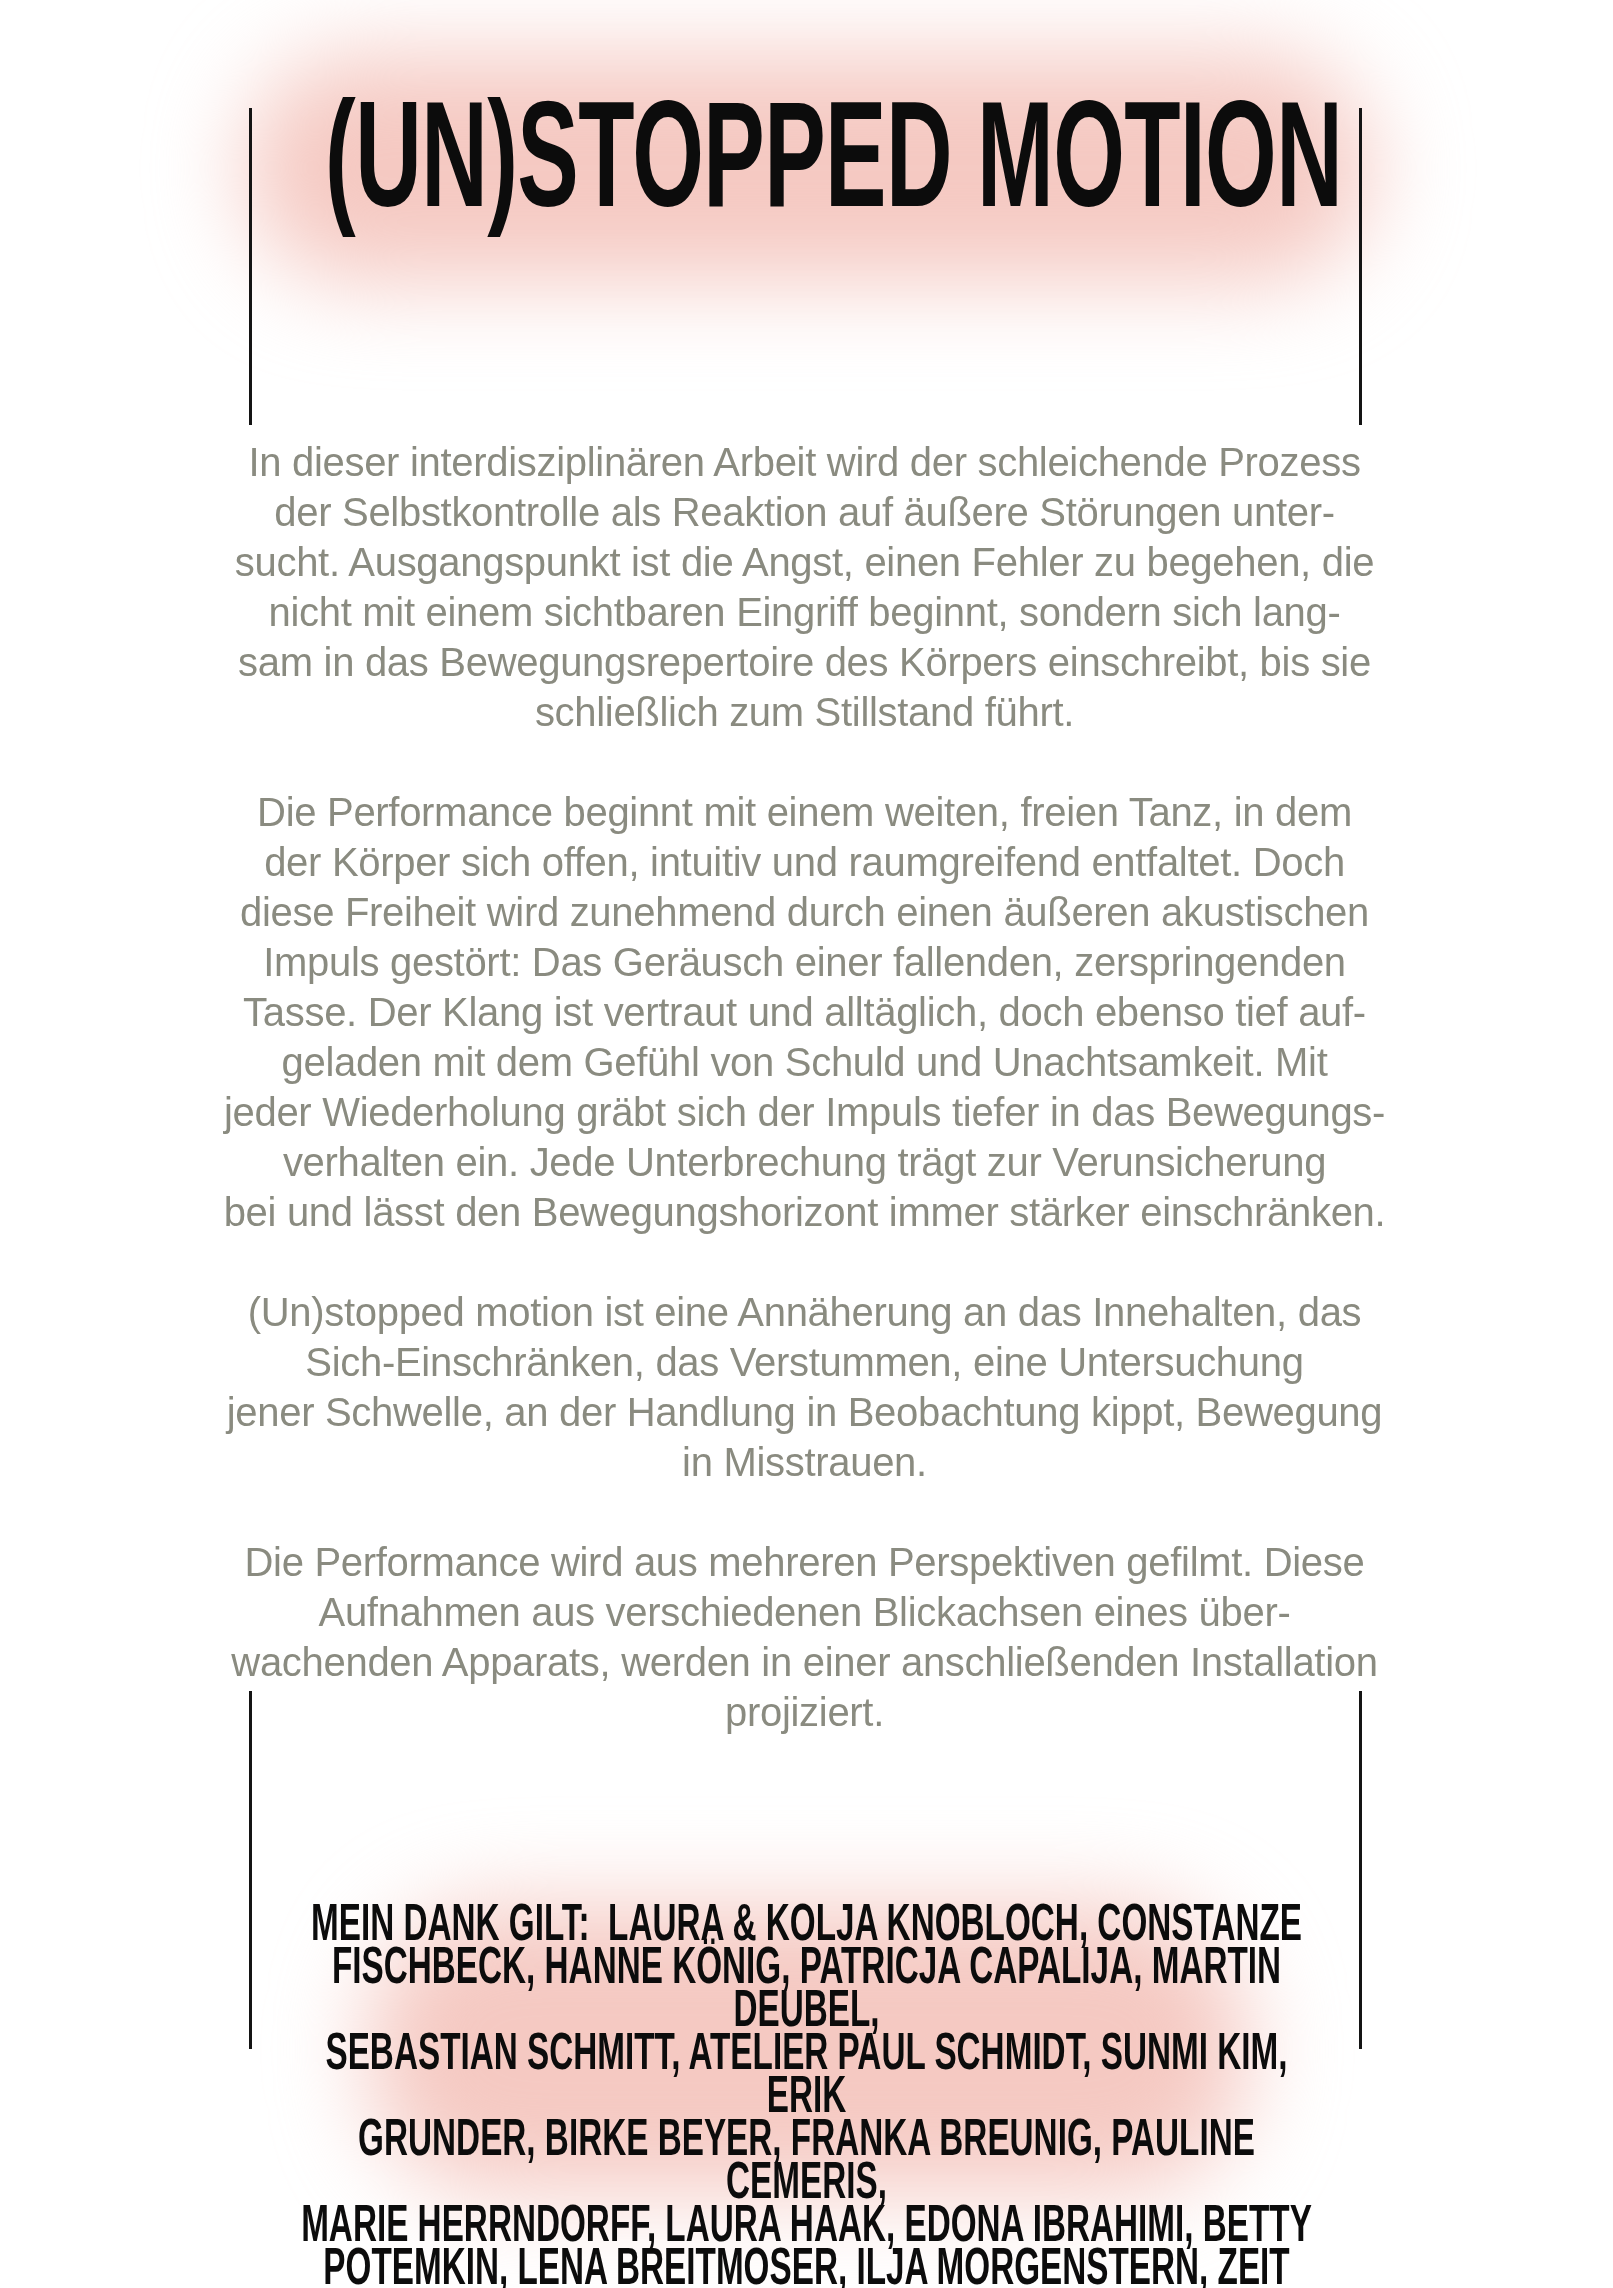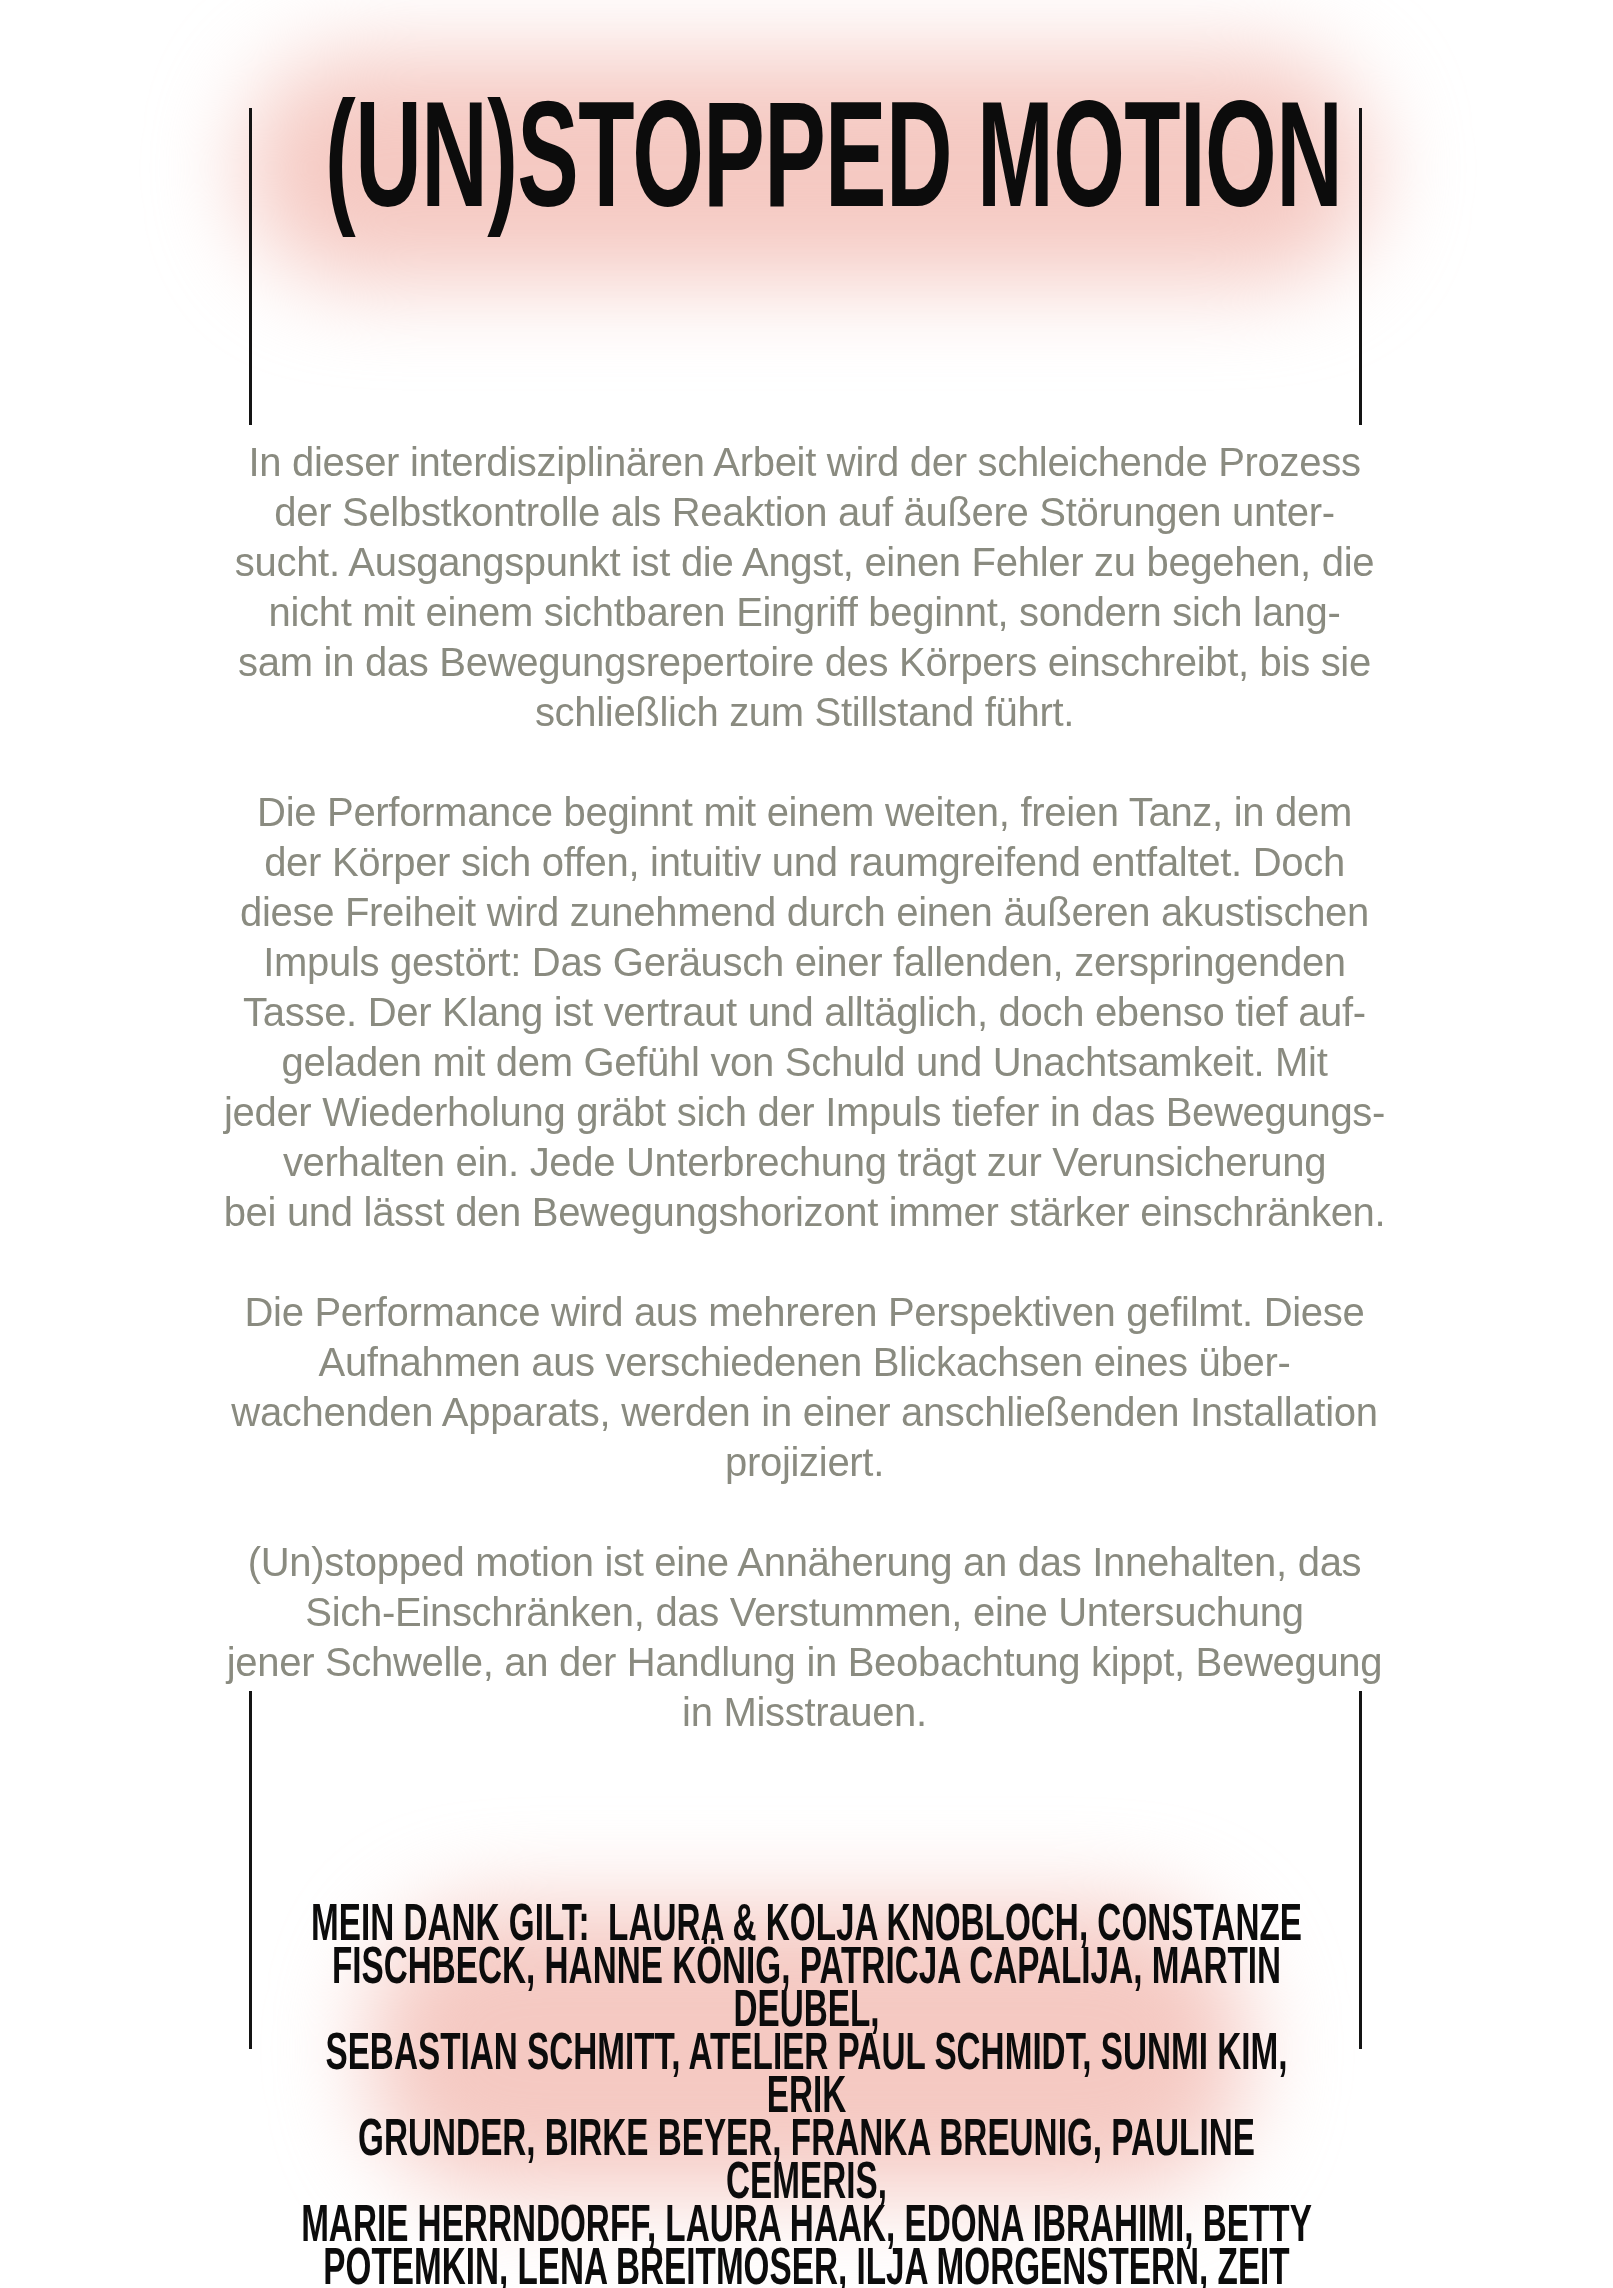--- a/index.html
+++ b/index.html
@@ -124,28 +124,28 @@
 schließlich zum Stillstand führt.</p>
     <p class="para">Die Performance beginnt mit einem weiten, freien Tanz, in dem
 der Körper sich offen, intuitiv und raumgreifend entfaltet. Doch
 diese Freiheit wird zunehmend durch einen äußeren akustischen
 Impuls gestört: Das Geräusch einer fallenden, zerspringenden
 Tasse. Der Klang ist vertraut und alltäglich, doch ebenso tief auf-
 geladen mit dem Gefühl von Schuld und Unachtsamkeit. Mit
 jeder Wiederholung gräbt sich der Impuls tiefer in das Bewegungs-
 verhalten ein. Jede Unterbrechung trägt zur Verunsicherung
 bei und lässt den Bewegungshorizont immer stärker einschränken.</p>
+    <p class="para">(Un)stopped motion ist eine Annäherung an das Innehalten, das
+Sich-Einschränken, das Verstummen, eine Untersuchung
+jener Schwelle, an der Handlung in Beobachtung kippt, Bewegung
+in Misstrauen.</p>
     <p class="para">Die Performance wird aus mehreren Perspektiven gefilmt. Diese
 Aufnahmen aus verschiedenen Blickachsen eines über-
 wachenden Apparats, werden in einer anschließenden Installation
 projiziert.</p>
-    <p class="para">(Un)stopped motion ist eine Annäherung an das Innehalten, das
-Sich-Einschränken, das Verstummen, eine Untersuchung
-jener Schwelle, an der Handlung in Beobachtung kippt, Bewegung
-in Misstrauen.</p>
   </main>
 
   <footer class="thanks">
     <span class="condensed-sm">MEIN DANK GILT:  LAURA &amp; KOLJA KNOBLOCH, CONSTANZE
 FISCHBECK, HANNE KÖNIG, PATRICJA CAPALIJA, MARTIN DEUBEL,
 SEBASTIAN SCHMITT, ATELIER PAUL SCHMIDT, SUNMI KIM, ERIK
 GRUNDER, BIRKE BEYER, FRANKA BREUNIG, PAULINE CEMERIS,
 MARIE HERRNDORFF, LAURA HAAK, EDONA IBRAHIMI, BETTY
 POTEMKIN, LENA BREITMOSER, ILJA MORGENSTERN, ZEIT BILD
 LAB, ASTA, DEN STUDIOJUNGS, GOLDSCHMIEDE TAMINO+PAMINA</span>

